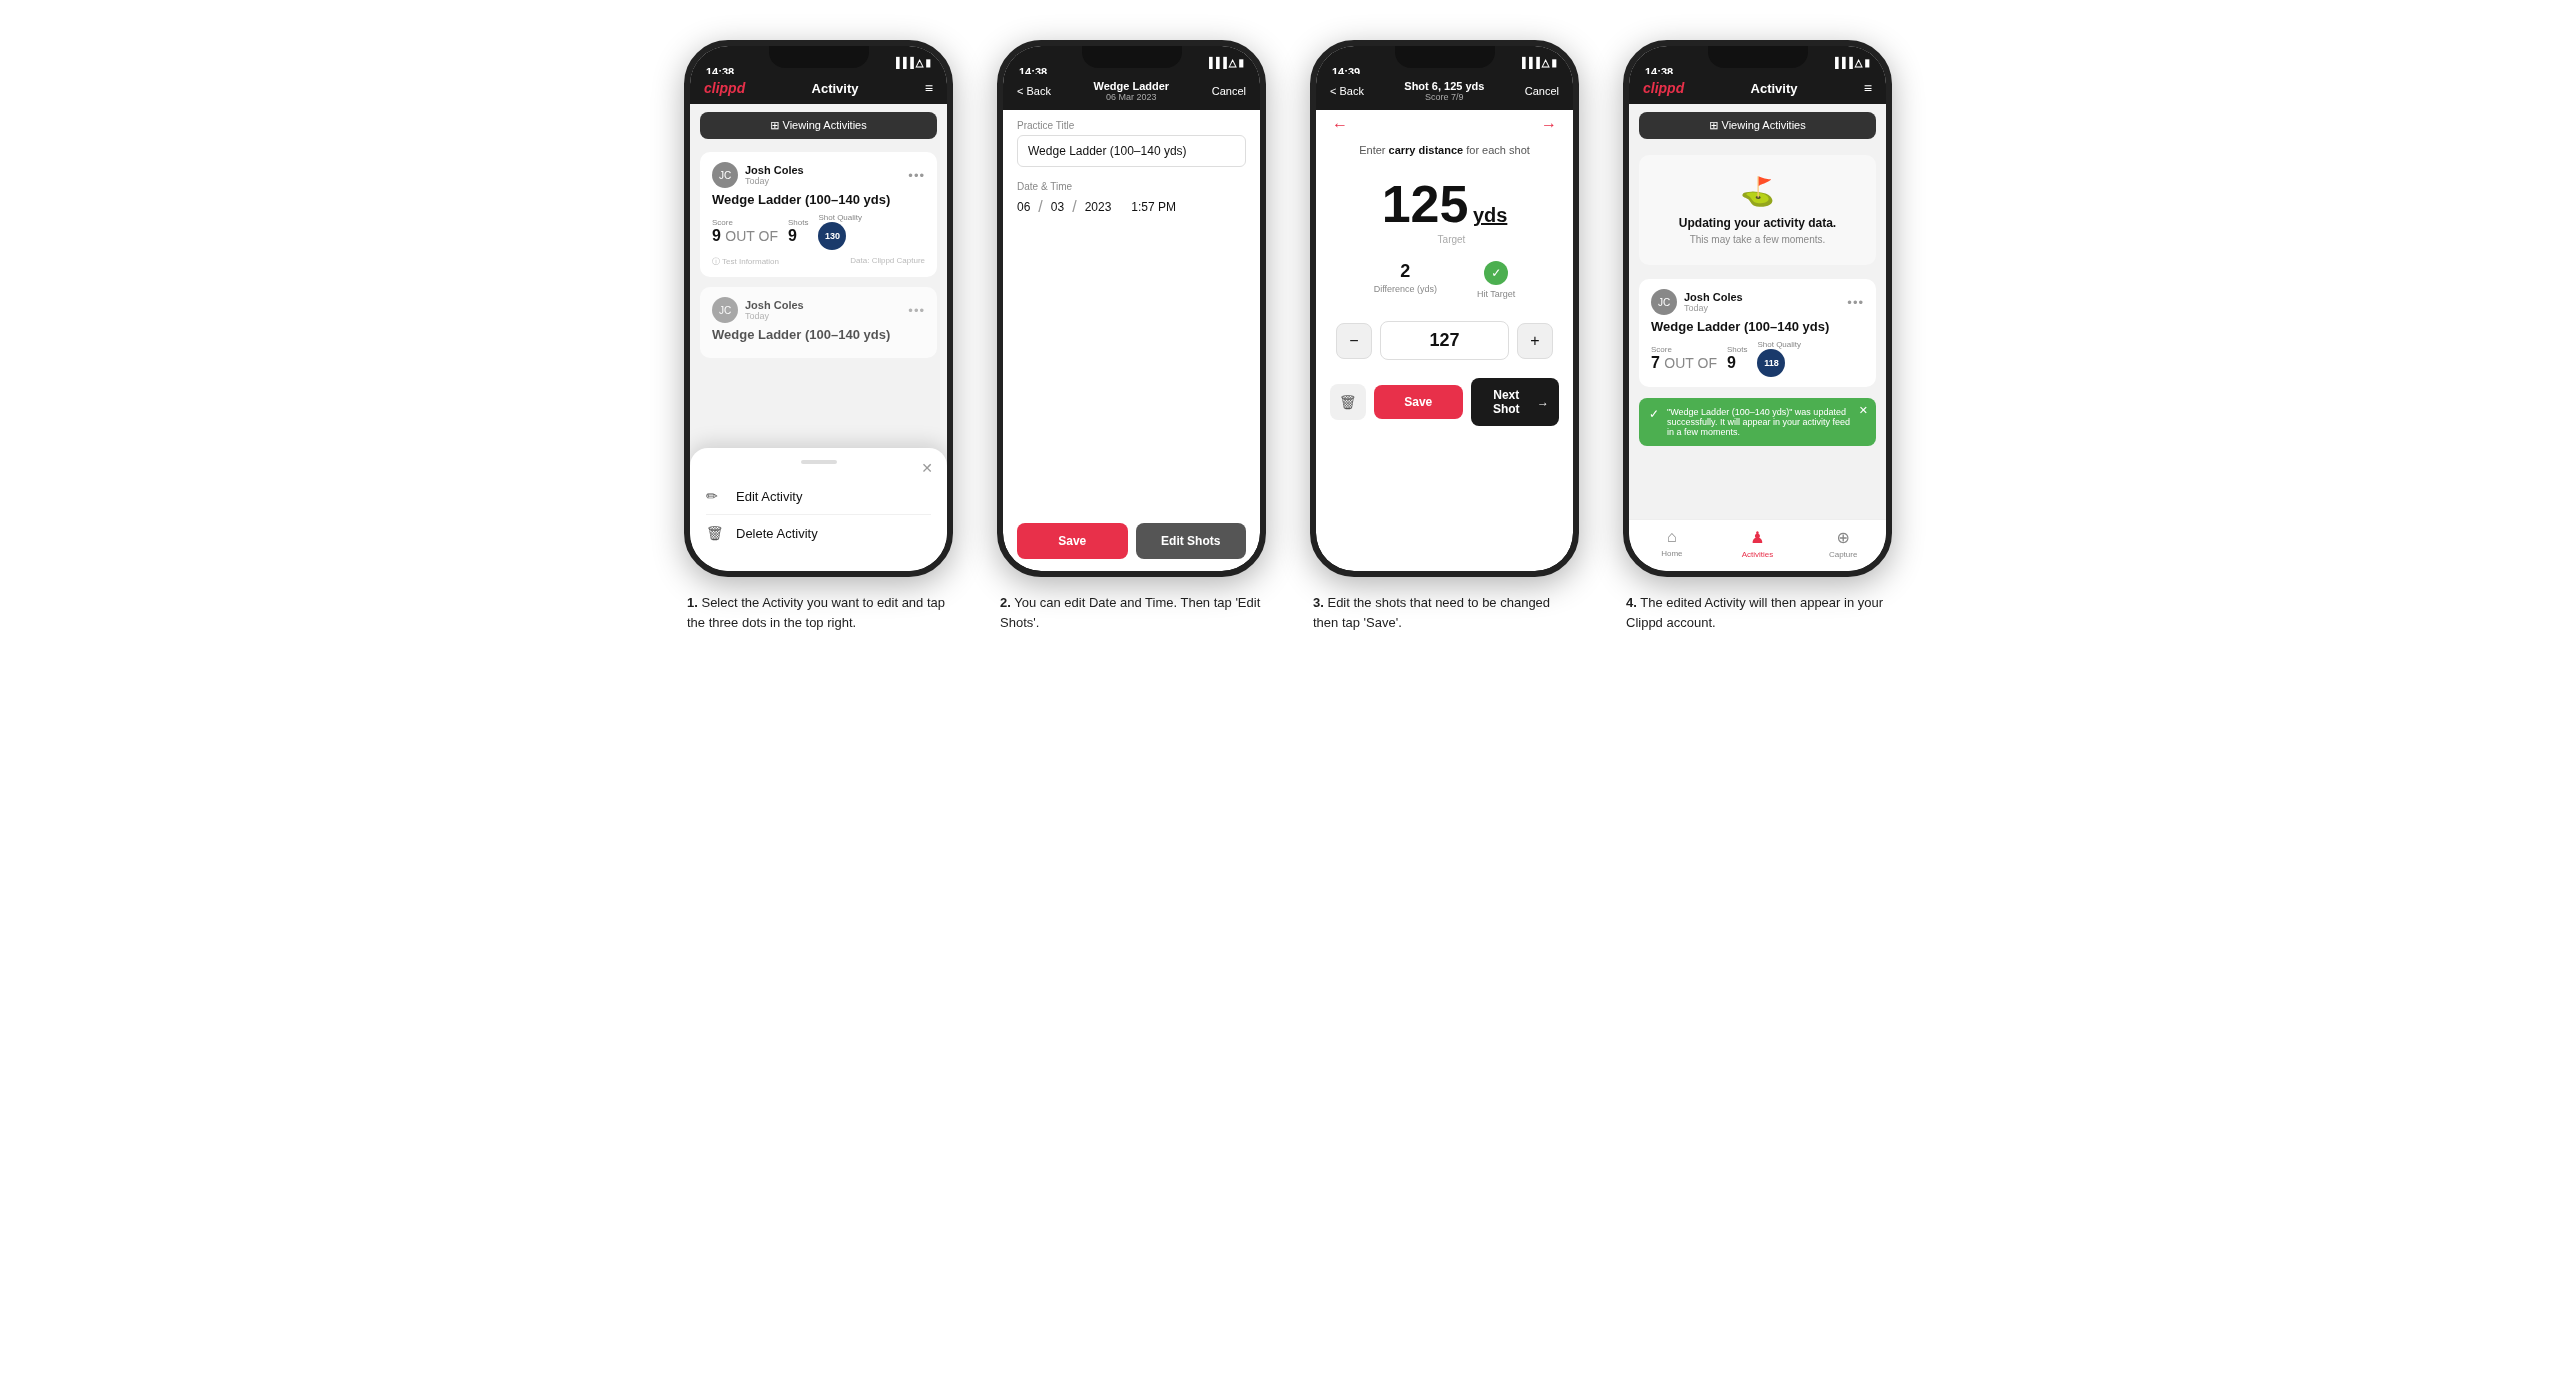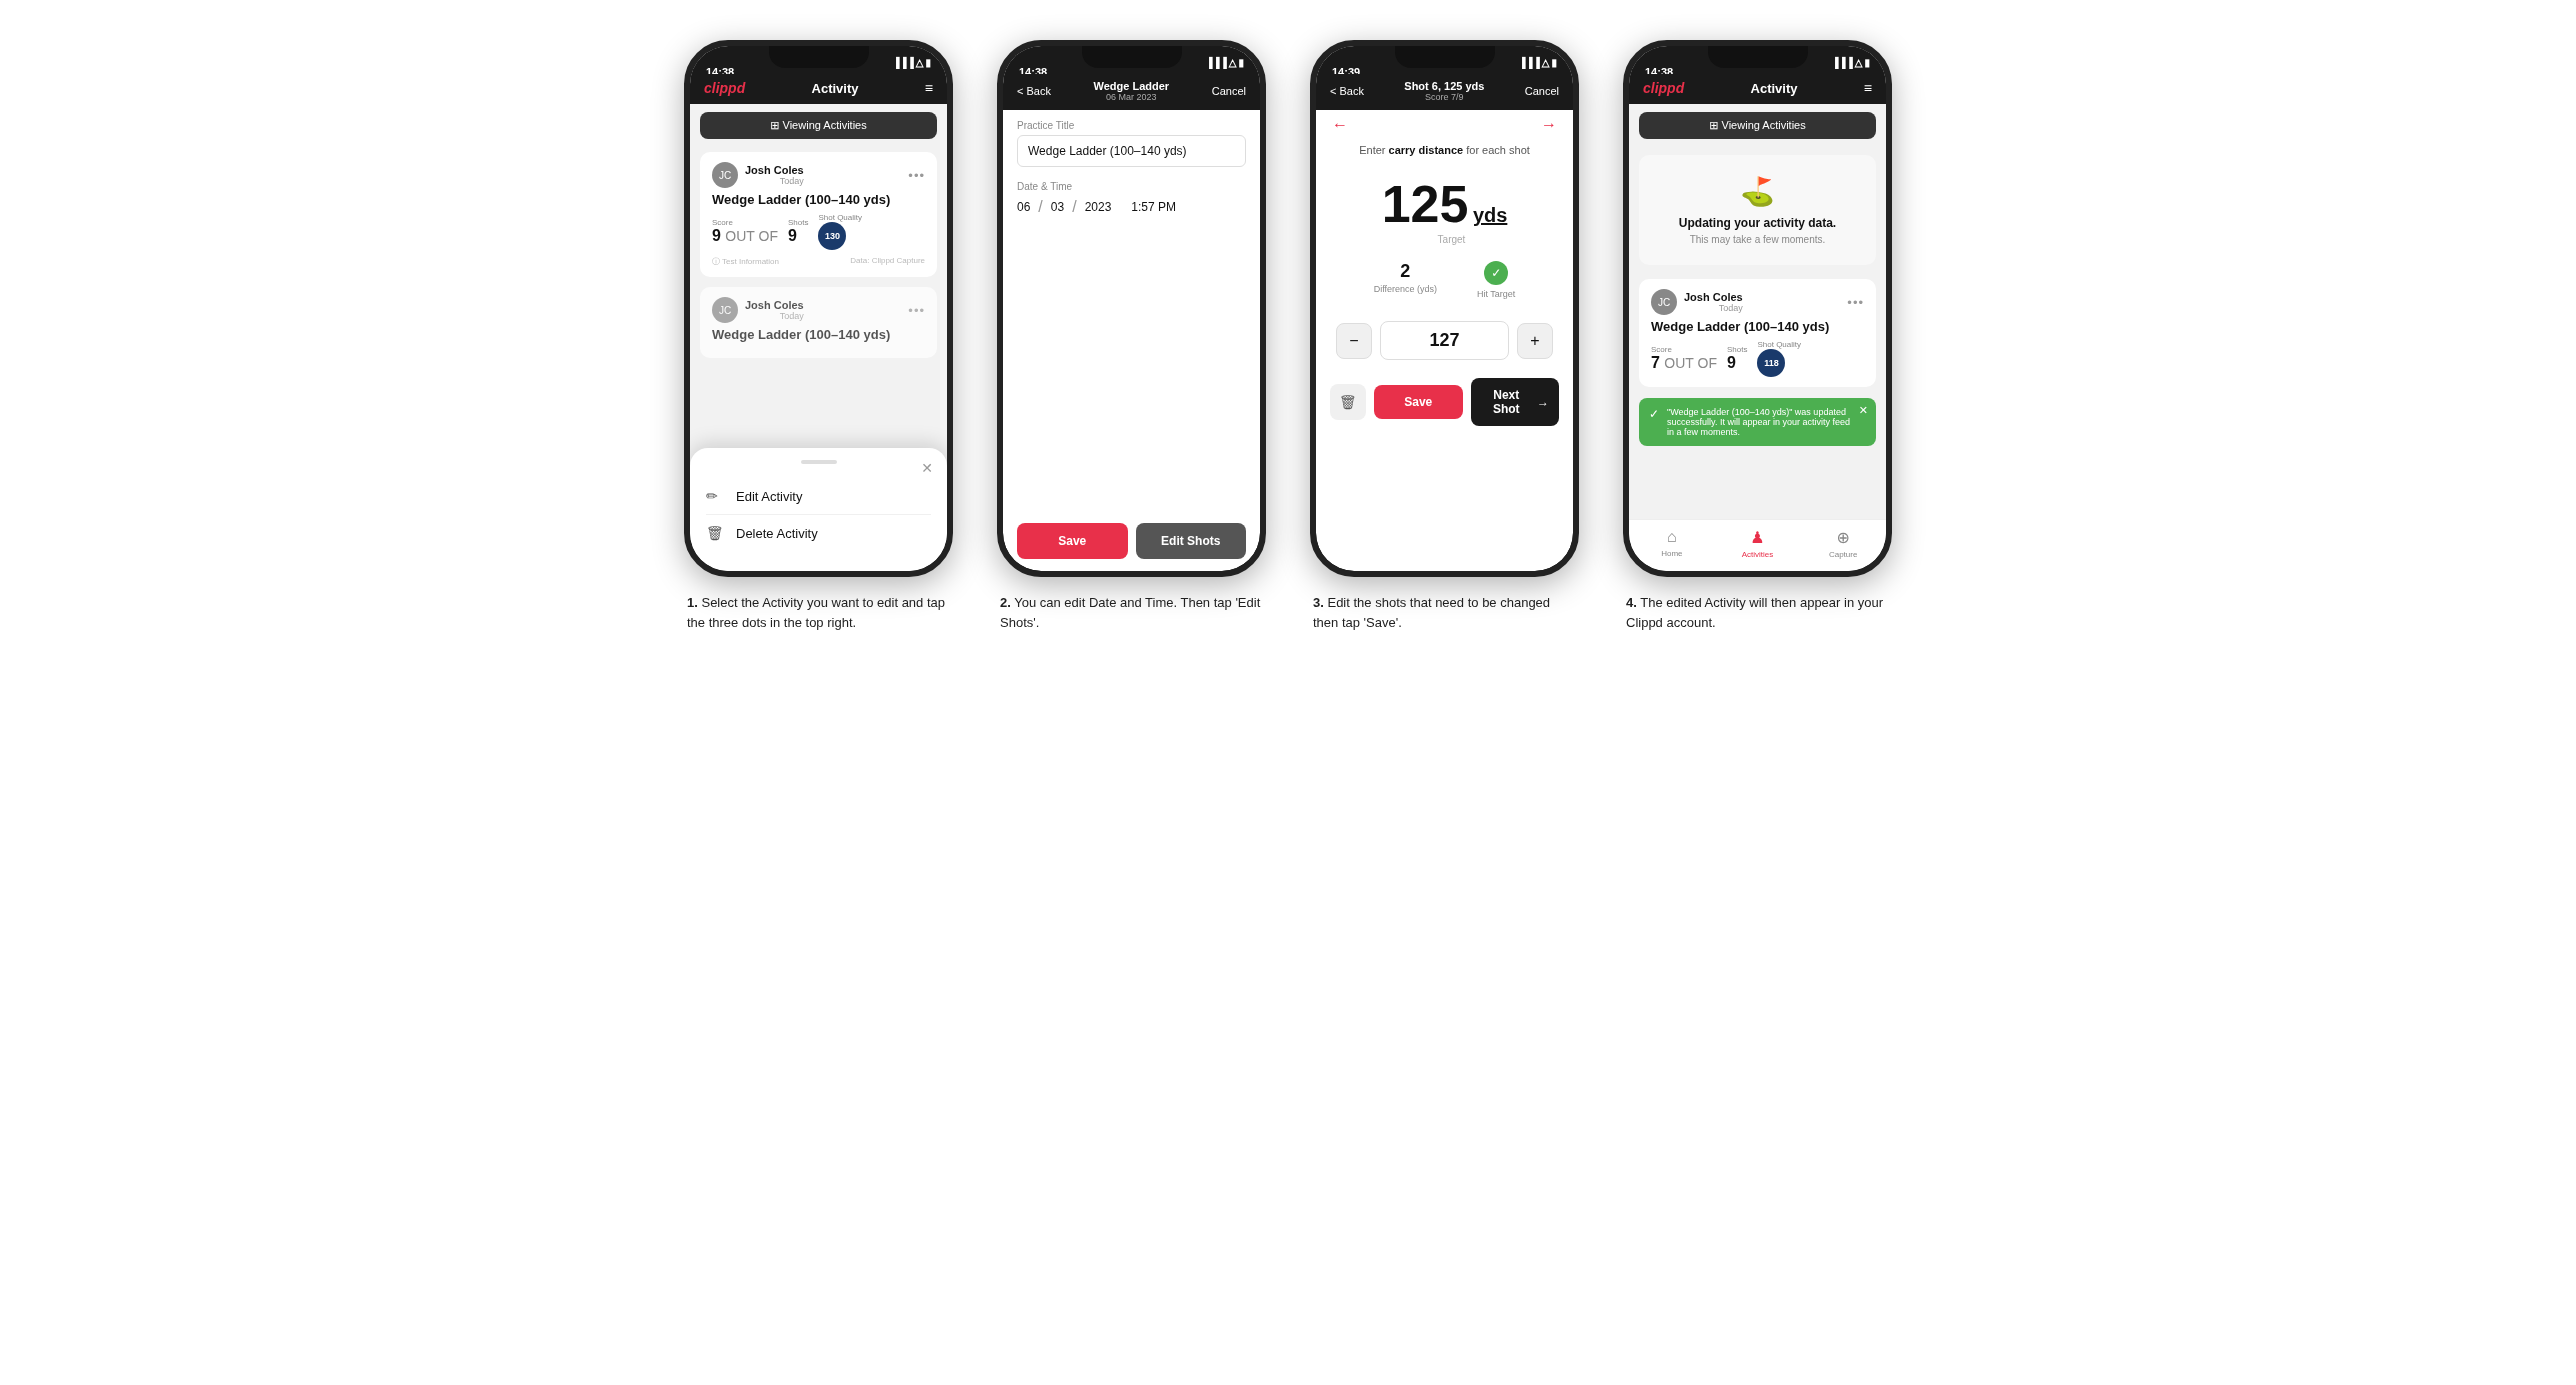--- a/index.html
+++ b/index.html
@@ -89,21 +89,21 @@
       margin: 5px 10px;
       border-radius: 10px;
       padding: 10px 12px;
     }
     .card-header-row {
       display: flex;
       align-items: center;
       justify-content: space-between;
       margin-bottom: 4px;
     }
-    .user-info { display: flex; align-items: center; gap: 7px; text-align: right; }
+    .user-info { display: flex; align-items: center; gap: 7px; }
     .avatar {
       width: 26px; height: 26px;
       border-radius: 50%;
       background: #888;
       overflow: hidden;
       display: flex; align-items: center; justify-content: center;
       font-size: 10px; color: #fff;
     }
     .user-name { font-size: 11px; font-weight: 700; color: #111; }
     .user-date { font-size: 9px; color: #999; }

